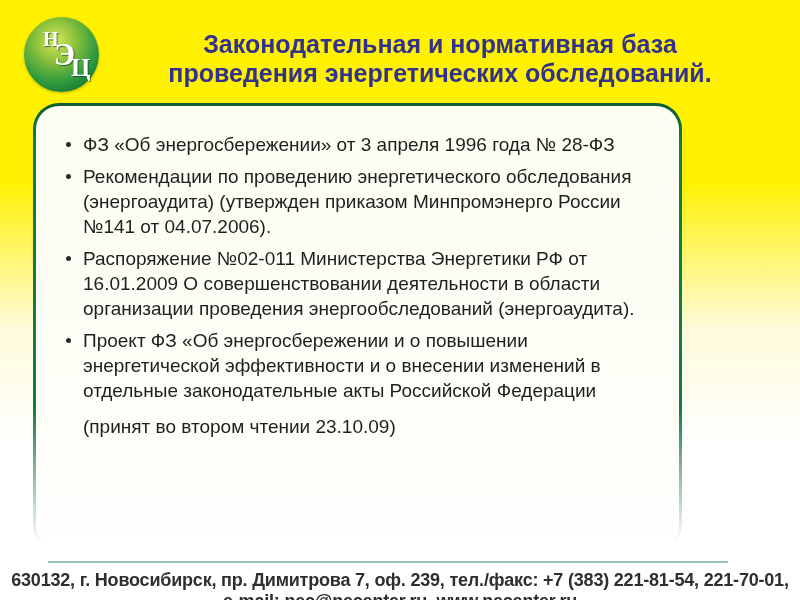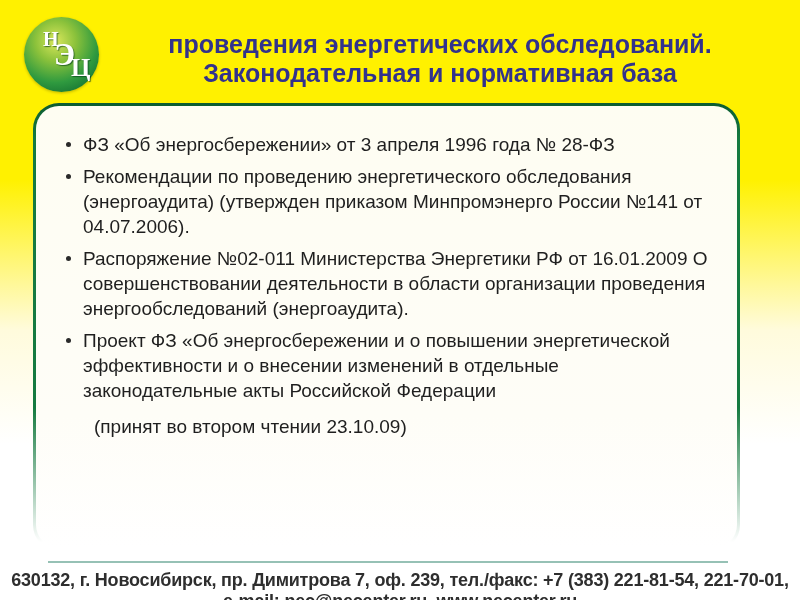--- a/index.html
+++ b/index.html
@@ -22,60 +22,60 @@
   .logo .l-e{left:30px;top:22px;font-size:31px;}
   .logo .l-c{left:47px;top:38px;font-size:25px;}
   
   .title{
     position:absolute;left:100px;top:30px;width:680px;margin:0;
     text-align:center;font-size:25px;font-weight:bold;color:#32328c;line-height:29px;
   }
   .title span{display:block;}
   
   .panel-border{
-    position:absolute;left:33px;top:103px;width:707px;height:448px;
+    position:absolute;left:33px;top:103px;width:649px;height:448px;
     border-radius:26px;padding:3px;box-sizing:border-box;
     background:linear-gradient(180deg,#0c5c31 0%,#157a40 8%,#157a40 68%,rgba(21,122,64,0) 98%);
   }
   .panel{
     width:100%;height:100%;border-radius:23px;box-sizing:border-box;
     background:linear-gradient(180deg,#fefdf2 0%,#fefdf7 70%,#ffffff 100%);
     padding:26px 28px 0 28px;
   }
   .bullets{
     list-style:none;margin:0;padding:0;
     font-size:19px;line-height:25px;color:#1f1f1f;
   }
   .bullets li{position:relative;padding-left:19px;margin-bottom:7px;max-width:655px;}
   .bullets li::before{
     content:"";position:absolute;left:2px;top:10px;width:5px;height:5px;
     border-radius:50%;background:#2a2a2a;
   }
-  .note{margin-top:11px;margin-left:11px;}
+  .note{margin-top:11px;}
   
   .separator{position:absolute;left:48px;top:561px;width:680px;height:2px;background:#96c1b5;}
   .footer{
     position:absolute;left:5px;top:570px;width:790px;text-align:center;
     font-size:18px;font-weight:bold;color:#2e2e2e;letter-spacing:-0.2px;
   }
 </style>
 </head>
 <body>
 
 <div class="slide">
 
   <div class="logo">
     <span class="l-n">Н</span>
     <span class="l-e">Э</span>
     <span class="l-c">Ц</span>
   </div>
 
   <h1 class="title">
+    <span>Законодательная и нормативная база</span>
     <span>проведения энергетических обследований.</span>
-    <span>Законодательная и нормативная база</span>
   </h1>
 
   <div class="panel-border">
     <div class="panel">
       <ul class="bullets">
         <li>
           <span>ФЗ «Об энергосбережении» от 3 апреля 1996 года № 28-ФЗ</span>
         </li>
         <li>
           <span>Рекомендации по проведению энергетического обследования (энергоаудита) (утвержден приказом Минпромэнерго России №141 от 04.07.2006).</span>

